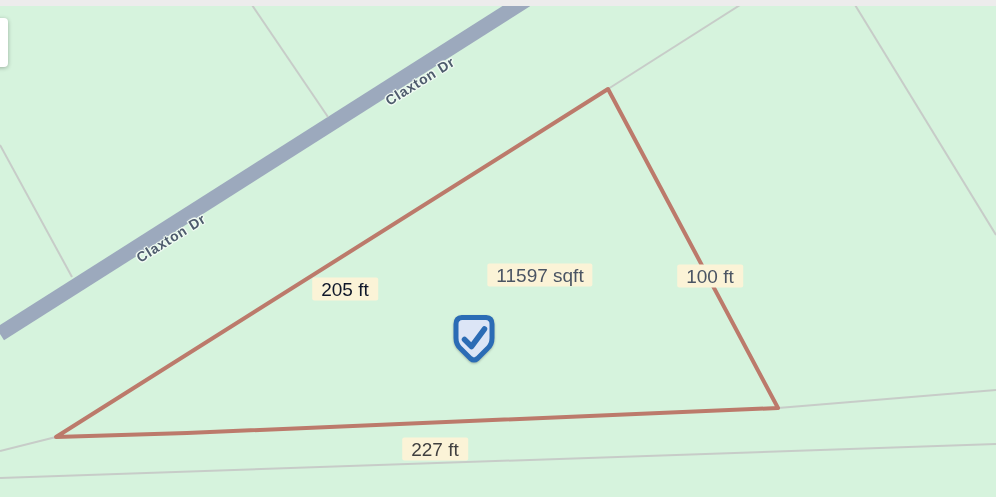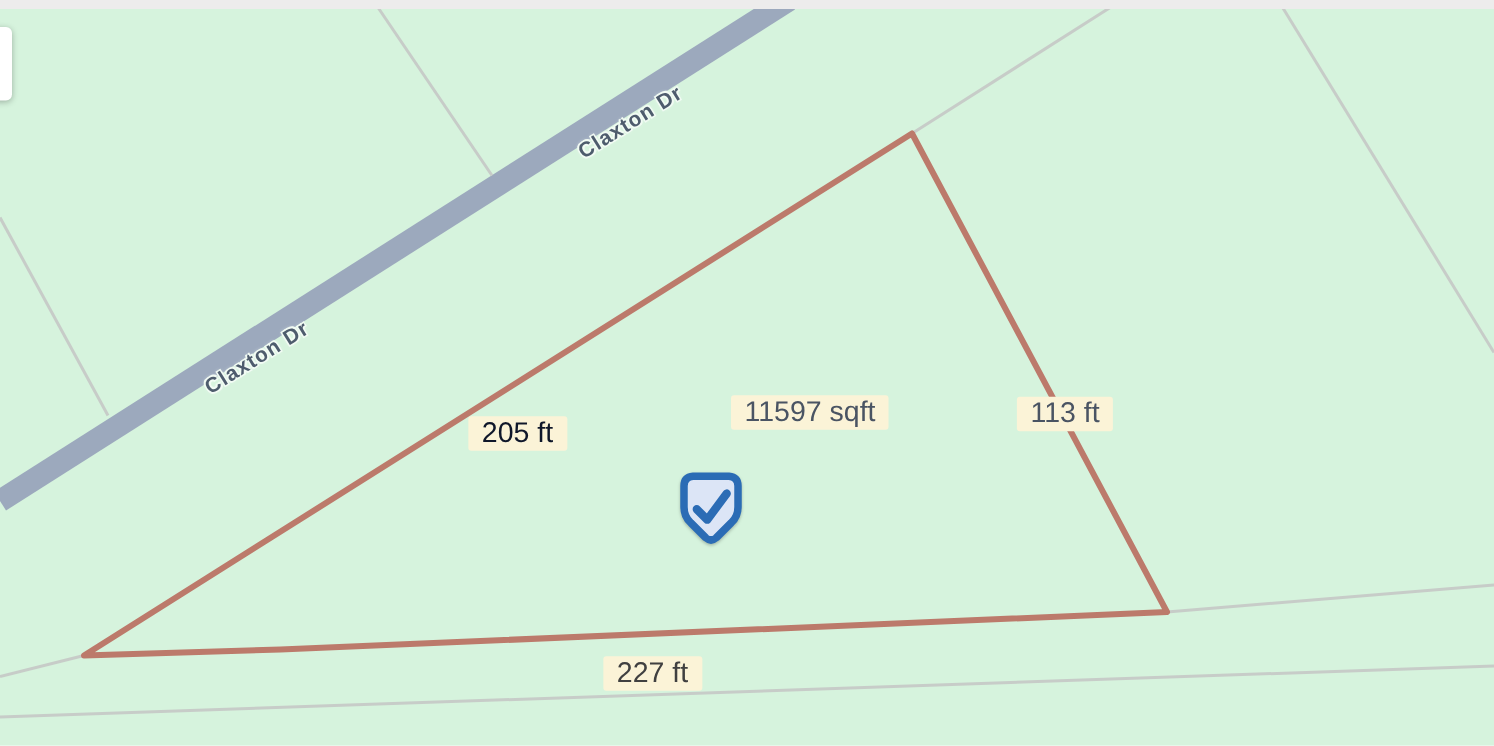--- a/index.html
+++ b/index.html
@@ -63,21 +63,21 @@
       <line x1="0" y1="478" x2="996" y2="444" stroke="#c7ccc8" stroke-width="2"></line>
       <line x1="0" y1="451" x2="56" y2="437" stroke="#c7ccc8" stroke-width="2"></line>
       <polygon points="608,89 778,408 187,433 56,437" fill="none" stroke="#bc7a6b" stroke-width="4" stroke-linejoin="round"></polygon>
     </svg>
 
   <div class="road-label" style="left: 420px; top: 81px; color: rgb(78, 92, 109); transform: translate(-50%, -50%) rotate(-32deg);">Claxton Dr</div>
   <div class="road-label" style="left: 171px; top: 238px; color: rgb(78, 92, 109); transform: translate(-50%, -50%) rotate(-32deg);">Claxton Dr</div>
 
   <div class="measure-label" style="left: 345px; top: 264px; background: rgb(251, 243, 215); color: #0f172a;">205 ft</div>
   <div class="measure-label" style="left: 540px; top: 250px; background: rgb(251, 243, 215); color: rgb(74, 84, 99);">11597 sqft</div>
-  <div class="measure-label" style="left: 710px; top: 251px; background: rgb(251, 243, 215); color: rgb(74, 84, 99);">113 ft</div>
+  <div class="measure-label" style="left: 710px; top: 251px; background: rgb(251, 243, 215); color: rgb(74, 84, 99);">100 ft</div>
   <div class="measure-label" style="left: 435px; top: 424px; background: rgb(251, 243, 215); color: #404040;">227 ft</div>
 
   <div class="marker" id="marker" style="left: 474px; top: 340px;">
     <svg width="46" height="54" viewBox="0 0 46 54">
       <path class="shield-body" d="M 11 4.5 L 35 4.5 Q 41 5 41 11 L 41 25 Q 41 31.5 36.5 35.5 L 26.5 45.5 Q 23 48.5 19.5 45.5 L 9.5 35.5 Q 5 31.5 5 25 L 5 11 Q 5 5 11 4.5 Z" fill="#dce5f6" stroke="#2b6cb5" stroke-width="5" stroke-linejoin="round"></path>
       <path class="shield-check" d="M 13.5 26.5 L 20.5 33.5 L 33.5 16" fill="none" stroke="#2b6cb5" stroke-width="5.5" stroke-linecap="round" stroke-linejoin="round"></path>
     </svg>
   </div>
 
   <div class="map-control"></div>

